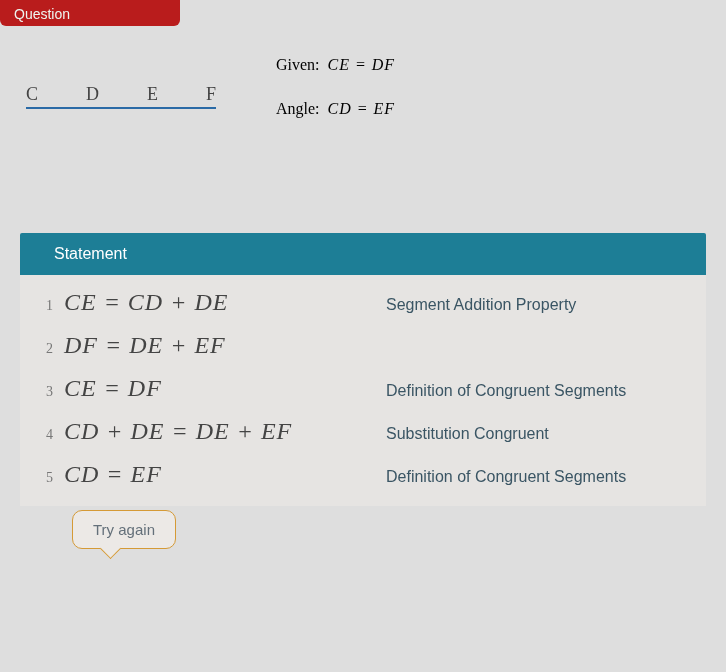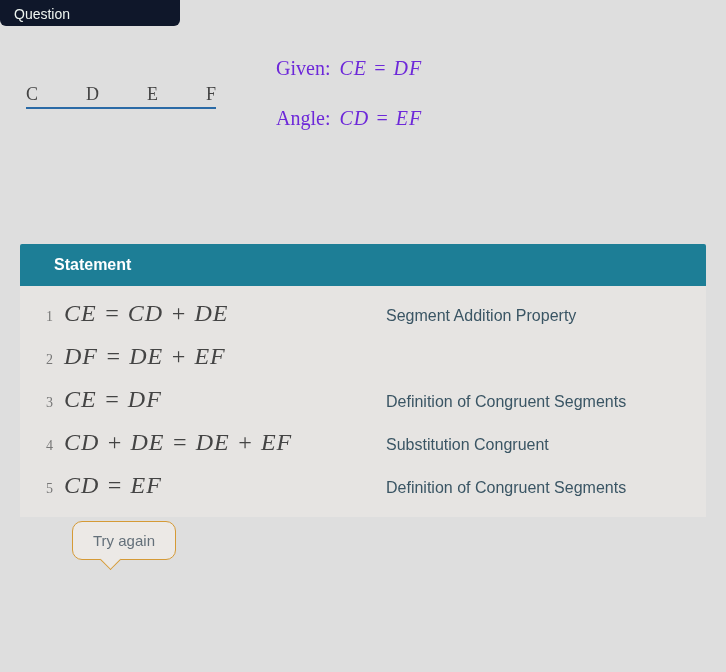--- a/index.html
+++ b/index.html
@@ -6,21 +6,21 @@
   body {
     font-family: "Segoe UI", Arial, sans-serif;
     background: #dedede;
     color: #333;
     width: 726px;
     height: 672px;
     overflow: hidden;
     position: relative;
   }
   .top-bar {
-    background: #0f172a;
+    background: #b91c1c;
     color: #eef5f0;
     padding: 6px 14px;
     font-size: 14px;
     height: 26px;
     border-radius: 0 0 6px 6px;
     width: 180px;
     margin-bottom: 28px;
   }
   .content {
     padding: 0 20px;
@@ -41,39 +41,39 @@
     border-bottom: 2px solid #2a6aa6;
     padding-bottom: 2px;
     font-family: "Times New Roman", serif;
     font-size: 18px;
     color: #444;
     width: 190px;
     justify-content: space-between;
   }
   .gp {
     font-family: "Times New Roman", serif;
-    font-size: 20px;
-    color: #6d28d9;
+    font-size: 16px;
+    color: #000000;
     line-height: 1.4;
   }
   .gp .lbl { margin-right: 4px; }
   .gp .eq { font-style: italic; letter-spacing: 1px; }
   .gp-row { margin-bottom: 22px; }
 
   .proof-table {
     margin-top: 10px;
   }
   .thead {
     display: flex;
     background: #1d7e96;
     color: #fff;
     font-size: 16px;
     border-radius: 2px 2px 0 0;
   }
-  .th-stmt { flex: 0 0 54%; padding: 12px 16px 12px 34px; font-weight: bold; }
+  .th-stmt { flex: 0 0 54%; padding: 12px 16px 12px 34px; }
   .th-rsn  { flex: 1; padding: 12px 16px; }
   .tbody {
     background: #e6e4e2;
     padding: 6px 0 10px 0;
   }
   .row {
     display: flex;
     align-items: baseline;
     padding: 8px 16px 8px 26px;
   }

